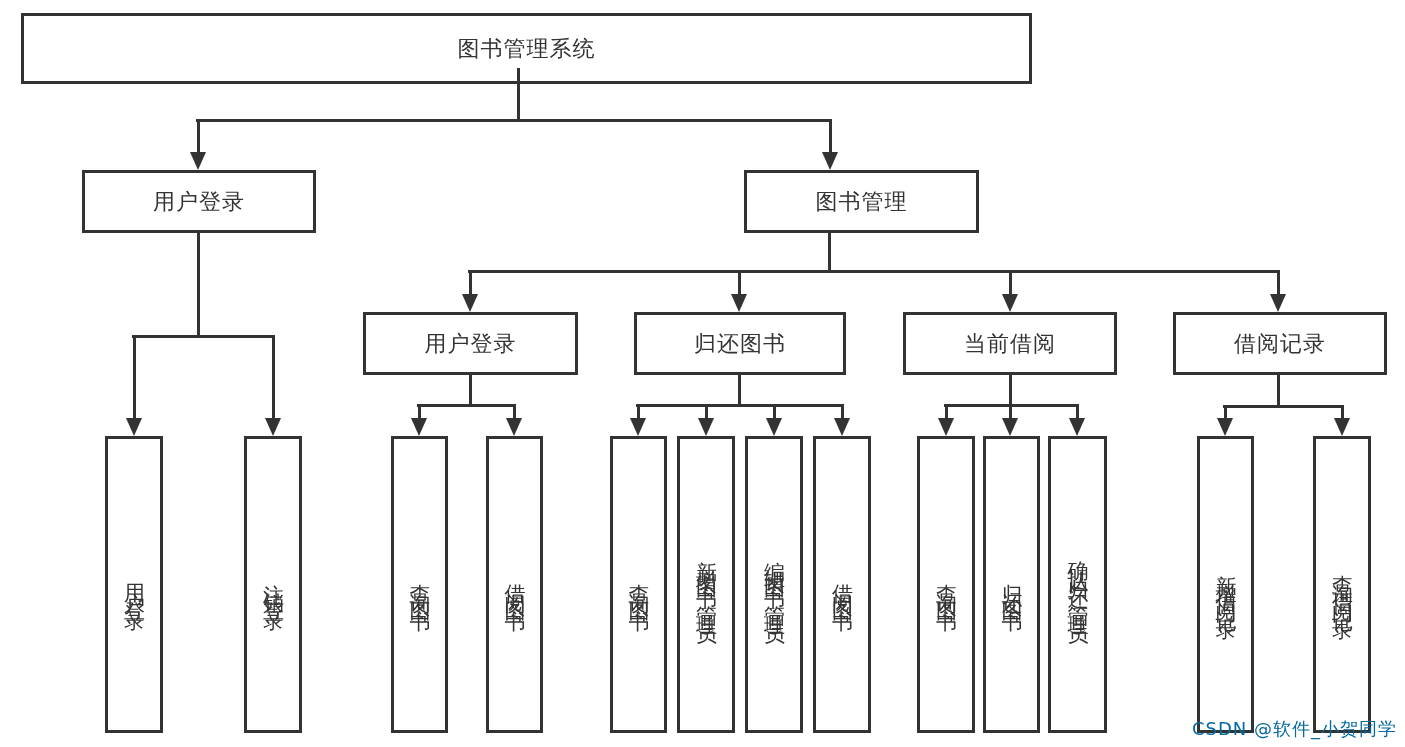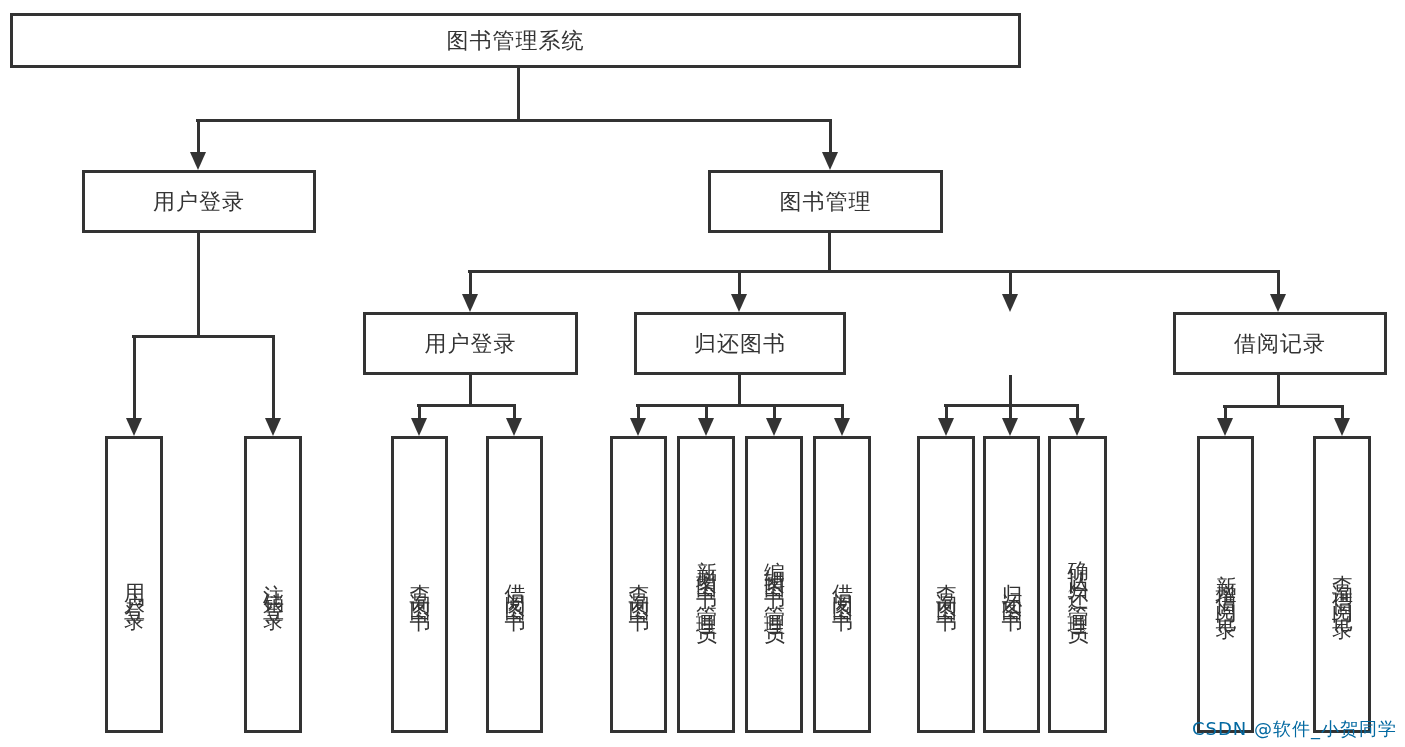--- a/index.html
+++ b/index.html
@@ -53,35 +53,35 @@
     color:#0369a1;
     letter-spacing:1px;
     z-index:5;
   }
 </style>
 </head>
 <body>
 
 <div id="stage">
 
-  <div class="hbox" style="left:10px;top:13px;width:1011px;height:55px;font-family:Liberation Mono, monospace;">
+  <div class="hbox" style="left:21px;top:13px;width:1011px;height:71px;font-family:Liberation Mono, monospace;">
     <span>图书管理系统</span>
   </div>
 
   <div class="lv" style="left:517px;top:68px;height:54px;"></div>
   <div class="lh" style="left:196px;top:119px;width:635px;"></div>
   <div class="lv" style="left:197px;top:119px;height:34px;"></div>
   <div class="ah" style="left:190px;top:152px;"></div>
   <div class="lv" style="left:829px;top:119px;height:34px;"></div>
   <div class="ah" style="left:822px;top:152px;"></div>
 
   <div class="hbox" style="left:82px;top:170px;width:234px;height:63px;">
     <span>用户登录</span>
   </div>
-  <div class="hbox" style="left:708px;top:170px;width:235px;height:63px;">
+  <div class="hbox" style="left:744px;top:170px;width:235px;height:63px;">
     <span>图书管理</span>
   </div>
 
   <div class="lv" style="left:197px;top:233px;height:105px;"></div>
   <div class="lh" style="left:132px;top:335px;width:142px;"></div>
   <div class="lv" style="left:133px;top:335px;height:83px;"></div>
   <div class="ah" style="left:126px;top:418px;"></div>
   <div class="lv" style="left:272px;top:335px;height:83px;"></div>
   <div class="ah" style="left:265px;top:418px;"></div>
 
@@ -94,20 +94,23 @@
   <div class="lv" style="left:1009px;top:270px;height:25px;"></div>
   <div class="ah" style="left:1002px;top:294px;"></div>
   <div class="lv" style="left:1277px;top:270px;height:25px;"></div>
   <div class="ah" style="left:1270px;top:294px;"></div>
 
   <div class="hbox" style="left:363px;top:312px;width:215px;height:63px;">
     <span>用户登录</span>
   </div>
   <div class="hbox" style="left:634px;top:312px;width:212px;height:63px;">
     <span>归还图书</span>
+  </div>
+  <div class="hbox" style="left:903px;top:312px;width:214px;height:63px;">
+    <span>当前借阅</span>
   </div>
   <div class="hbox" style="left:1173px;top:312px;width:214px;height:63px;">
     <span>借阅记录</span>
   </div>
 
   <div class="lv" style="left:469px;top:375px;height:32px;"></div>
   <div class="lh" style="left:417px;top:404px;width:99px;"></div>
   <div class="lv" style="left:418px;top:404px;height:15px;"></div>
   <div class="ah" style="left:411px;top:418px;"></div>
   <div class="lv" style="left:513px;top:404px;height:15px;"></div>

